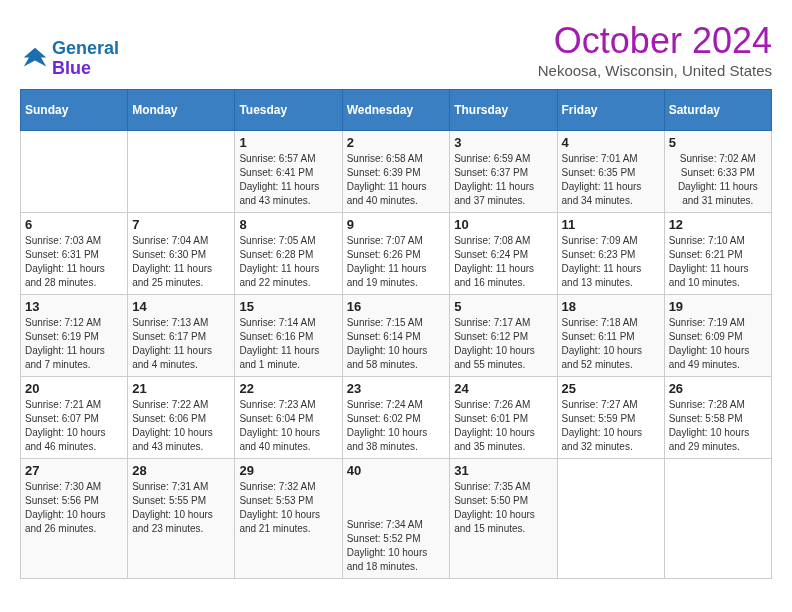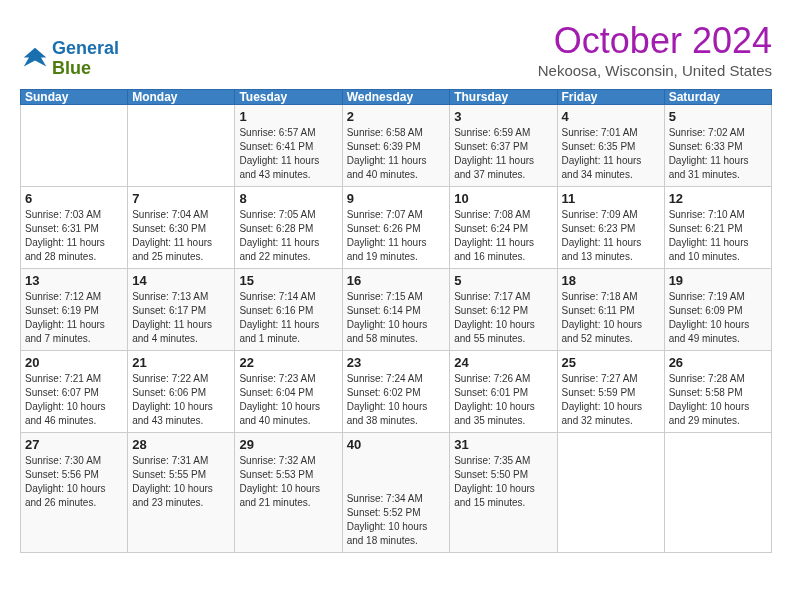--- a/index.html
+++ b/index.html
@@ -47,21 +47,21 @@
       color: #555;
     }
     table {
       width: 100%;
       border-collapse: collapse;
       font-size: 11px;
     }
     thead tr th {
       background-color: #3a7fc1;
       color: white;
-      padding: 0 4px;
+      padding: 13px 4px;
       text-align: left;
       font-size: 12px;
       font-weight: bold;
       border: 1px solid #2a6aac;
     }
     tbody tr td {
       border: 1px solid #ccc;
       vertical-align: top;
       padding: 4px;
       width: 108px;
@@ -89,21 +89,21 @@
 </head>
 <body>
 
 <div class="header">
   <div class="logo">
     <svg class="logo-bird" viewBox="0 0 40 40">
       <polygon points="20,5 35,18 28,18 35,30 20,22 5,30 12,18 5,18" fill="#1a6faf"></polygon>
     </svg>
     <div class="logo-text">
       <span>General</span><br>
-      <span style="color:#4d7c0f;">Blue</span>
+      <span style="color:#6d28d9;">Blue</span>
     </div>
   </div>
   <div class="title-block">
     <div class="month-title">October 2024</div>
     <div class="location">Nekoosa, Wisconsin, United States</div>
   </div>
 </div>
 
 <table>
   <thead>
@@ -140,21 +140,21 @@
 Daylight: 11 hours and 37 minutes.</div>
         </td>
         <td>
           <div class="day-number">4</div>
           <div class="day-info" style="white-space: pre-line;">Sunrise: 7:01 AM
 Sunset: 6:35 PM
 Daylight: 11 hours and 34 minutes.</div>
         </td>
         <td>
           <div class="day-number">5</div>
-          <div class="day-info" style="white-space: pre-line;">Sunrise: 7:02 AM
+          <div class="day-info" style="white-space: pre-line; text-align: center;">Sunrise: 7:02 AM
 Sunset: 6:33 PM
 Daylight: 11 hours and 31 minutes.</div>
         </td>
       </tr>
       <tr>
         <td>
           <div class="day-number">6</div>
           <div class="day-info" style="white-space: pre-line;">Sunrise: 7:03 AM
 Sunset: 6:31 PM
 Daylight: 11 hours and 28 minutes.</div>

